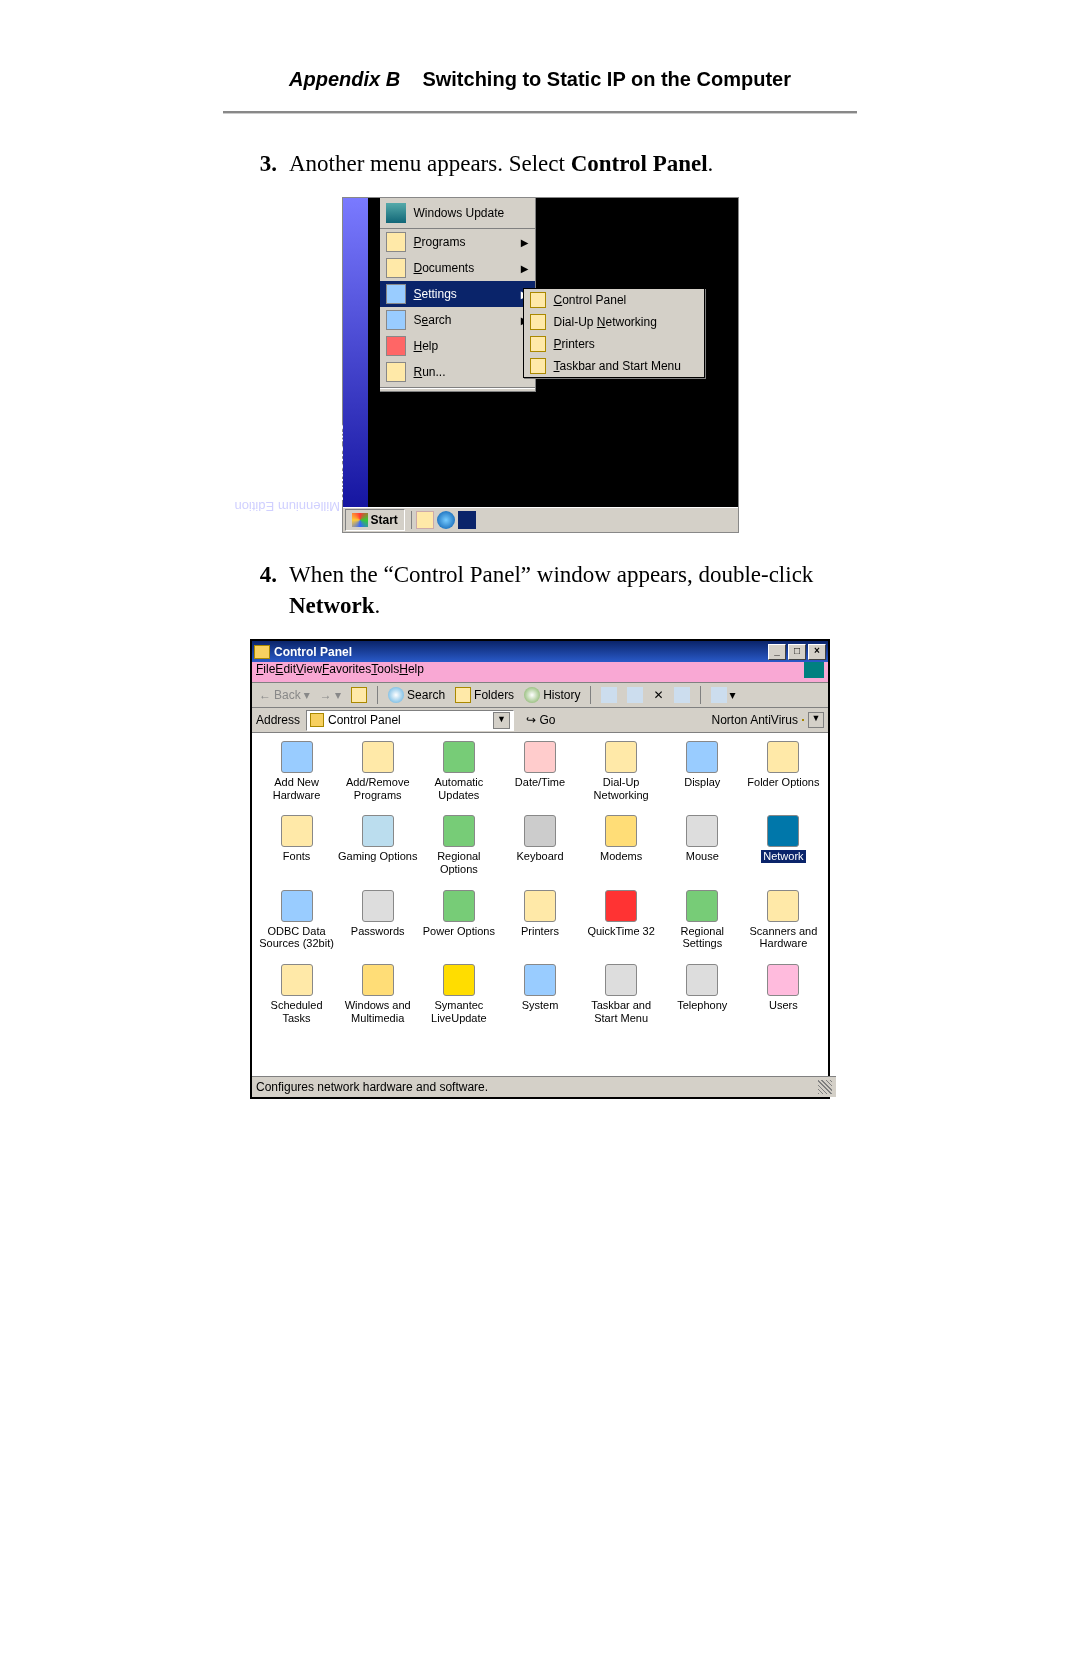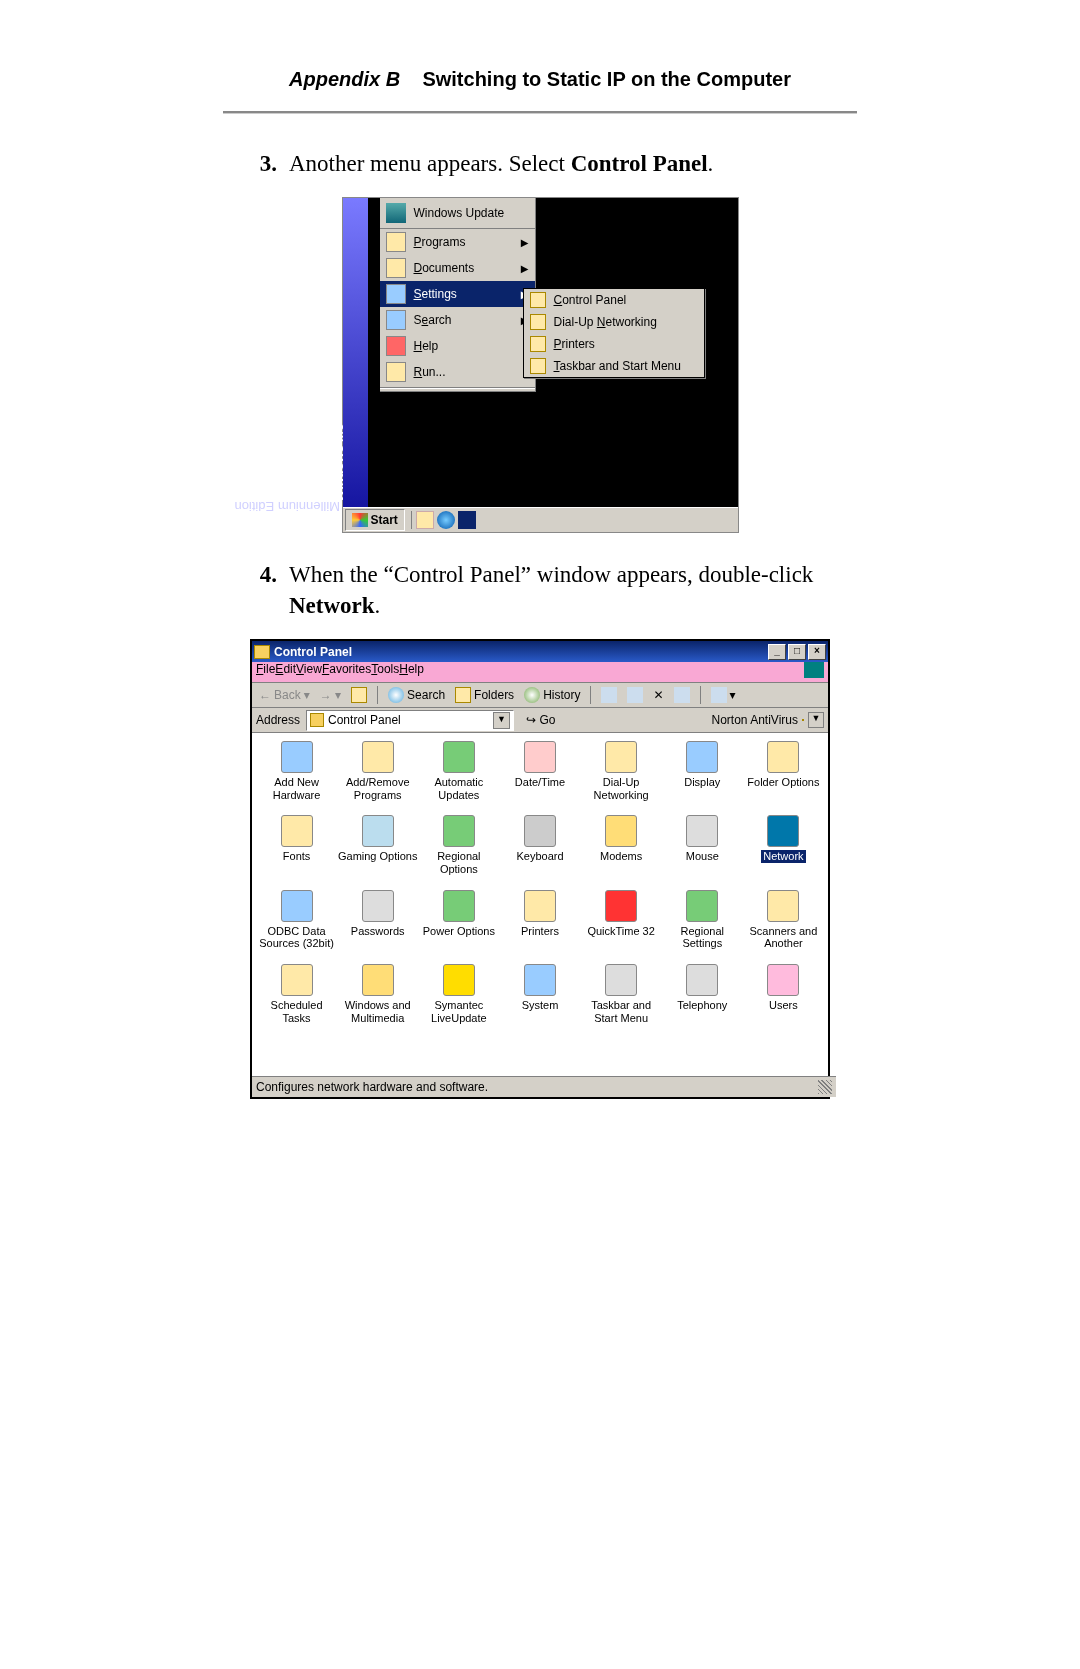--- a/index.html
+++ b/index.html
@@ -312,21 +312,21 @@
             <div class="cp-item">
               <span class="ic ico-box" style="background:#f33;border:1px solid #888;border-radius:3px"></span>
               <span class="lbl">QuickTime 32</span>
             </div>
             <div class="cp-item">
               <span class="ic ico-box" style="background:#7c7;border:1px solid #888;border-radius:3px"></span>
               <span class="lbl">Regional Settings</span>
             </div>
             <div class="cp-item">
               <span class="ic ico-box" style="background:#ffe9a8;border:1px solid #888;border-radius:3px"></span>
-              <span class="lbl">Scanners and Another</span>
+              <span class="lbl">Scanners and Hardware</span>
             </div>
             <div class="cp-item">
               <span class="ic ico-box" style="background:#ffe9a8;border:1px solid #888;border-radius:3px"></span>
               <span class="lbl">Scheduled Tasks</span>
             </div>
             <div class="cp-item">
               <span class="ic ico-box" style="background:#fd7;border:1px solid #888;border-radius:3px"></span>
               <span class="lbl">Windows and Multimedia</span>
             </div>
             <div class="cp-item">

